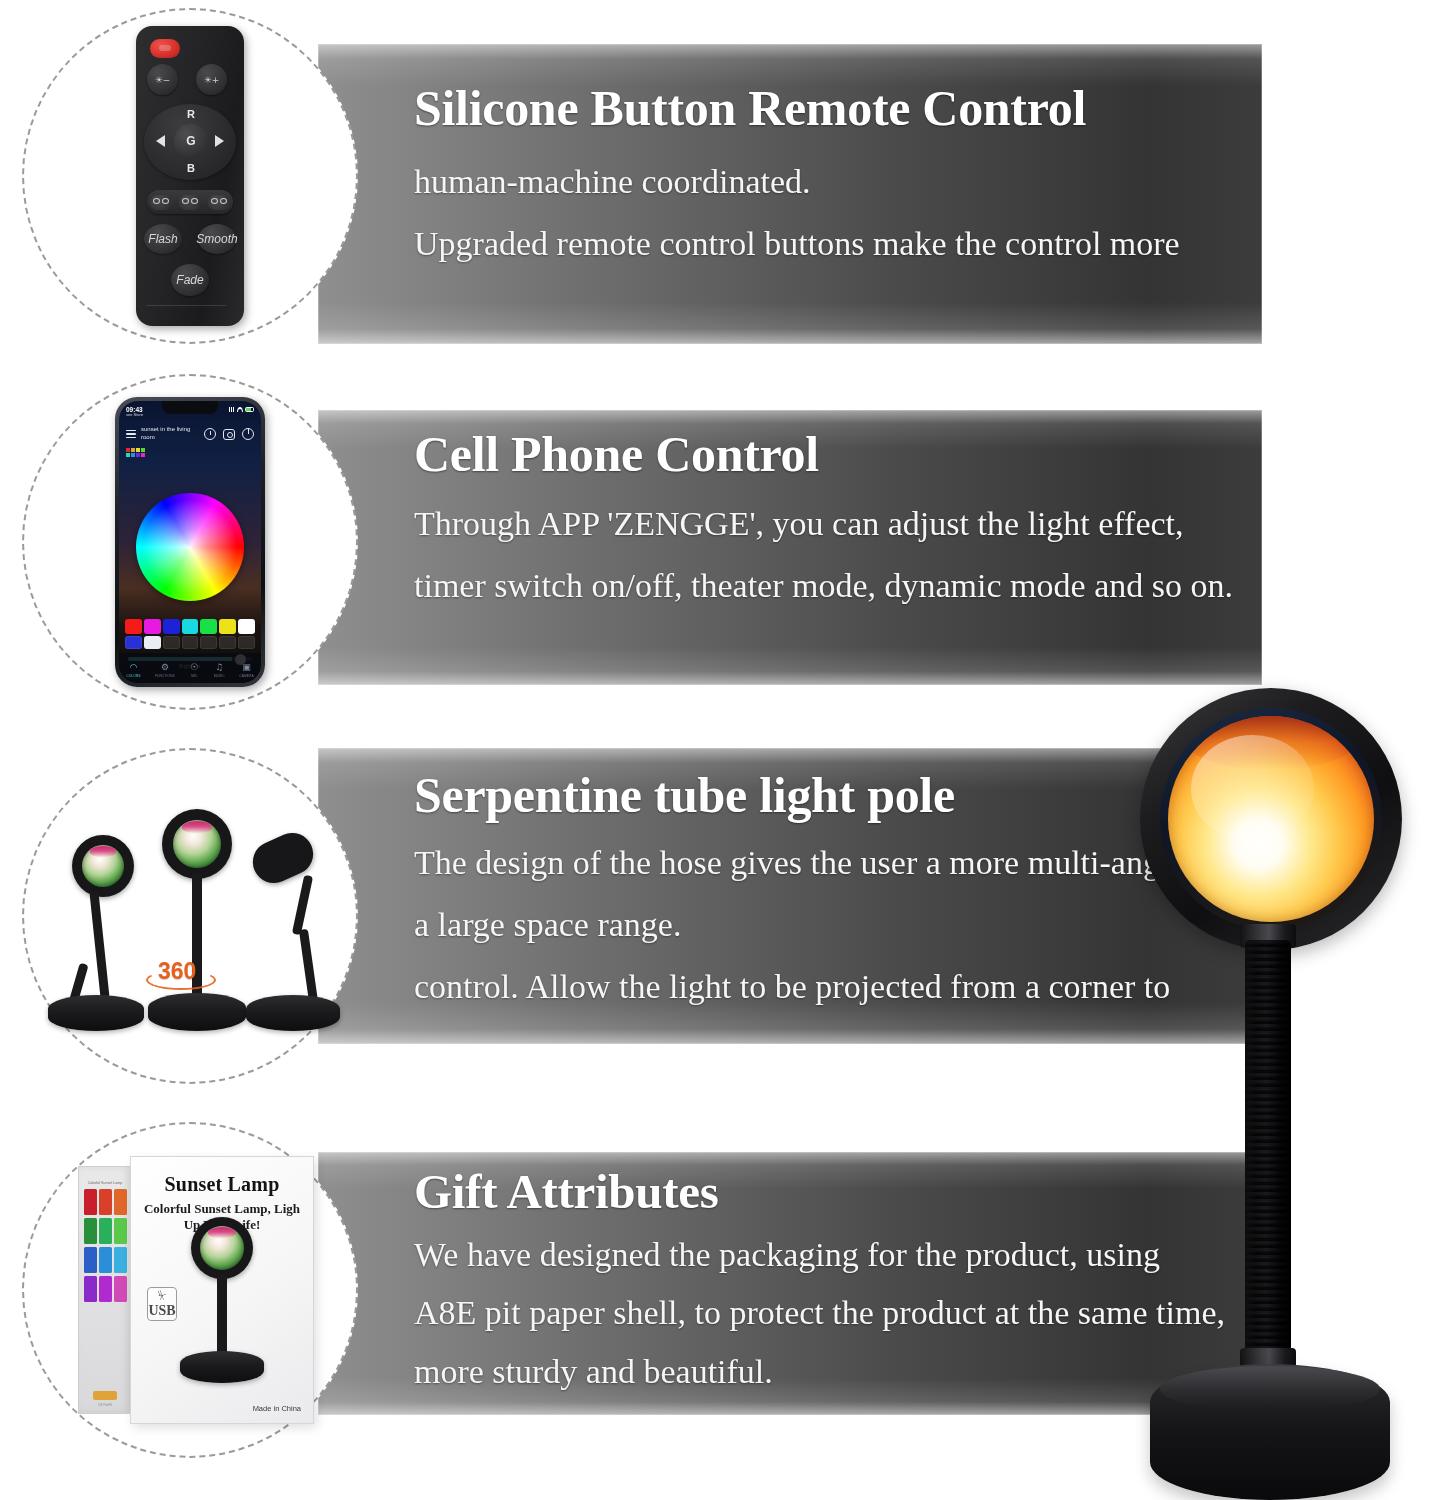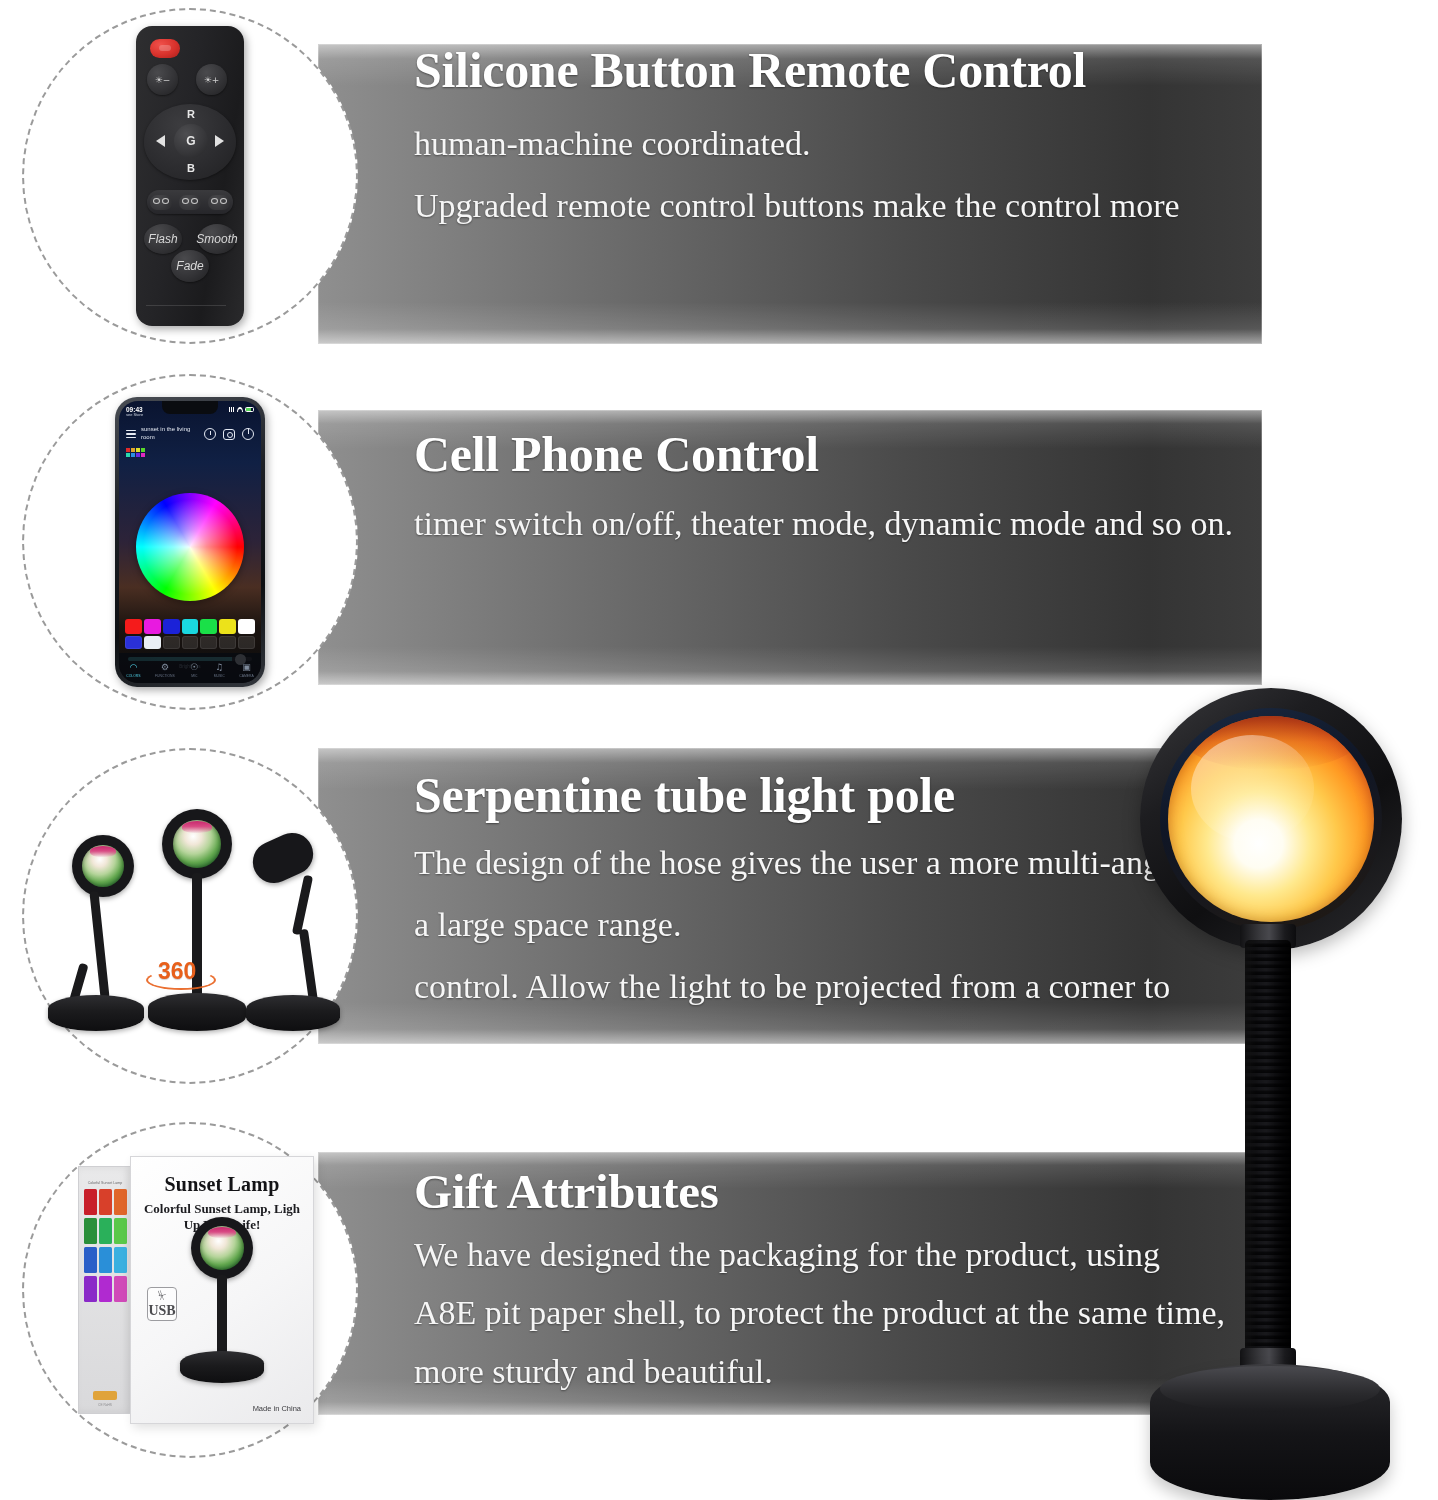--- a/index.html
+++ b/index.html
@@ -44,21 +44,21 @@
     white-space: nowrap;
   }
   .body-text {
     color: #f6f6f6;
     font-size: 34px;
     line-height: 1.82;
     text-shadow: 0 1px 2px rgba(0,0,0,0.40);
   }
   .body-text div { white-space: nowrap; }
 
-  .b1 .heading { }
+  .b1 .heading { margin-top: 38px; }
   .b1 .body-text { margin-top: 16px; }
   .b2 .heading { margin-top: 18px; }
   .b2 .body-text { margin-top: 12px; }
   .b3 .heading { margin-top: 21px; }
   .b3 .body-text { margin-top: 10px; }
   .b4 .heading { margin-top: 14px; font-size: 49px; }
   .b4 .body-text { margin-top: 8px; line-height: 1.72; }
 
   
   .circle-slot {
@@ -149,21 +149,21 @@
     position: absolute; border-radius: 50%;
     background: radial-gradient(circle at 36% 28%, #4a4a4d 0%, #333336 55%, #1f1f21 100%);
     color: #d8d8d8; font-size: 12px;
     display: flex; align-items: center; justify-content: center;
     box-shadow: 0 1px 2px rgba(0,0,0,0.45);
     font-family: "Liberation Sans", sans-serif;
     font-style: italic;
   }
   .rc-flash  { left: 8px;  top: 198px; width: 38px; height: 30px; border-radius: 50%; }
   .rc-smooth { left: 62px; top: 198px; width: 38px; height: 30px; border-radius: 50%; }
-  .rc-fade   { left: 35px; top: 224px; width: 38px; height: 32px; border-radius: 50%; }
+  .rc-fade   { left: 35px; top: 238px; width: 38px; height: 32px; border-radius: 50%; }
   .rc-batt {
     position: absolute; left: 10px; bottom: 20px; width: 80px; height: 1px;
     background: rgba(255,255,255,0.13);
   }
 
   
   .phone {
     position: relative; width: 150px; height: 290px;
     border-radius: 22px; padding: 4px;
     background: linear-gradient(160deg,#4a4e55 0%,#1d2025 35%,#0d0f12 70%,#33373d 100%);
@@ -393,20 +393,21 @@
       <div>human-machine coordinated.</div>
       <div>Upgraded remote control buttons make the control more</div>
     </div>
   </div>
 </div>
 
 <div class="band band-2">
   <div class="band-inner b2">
     <div class="heading">Cell Phone Control</div>
     <div class="body-text">
+      <div>Through APP 'ZENGGE', you can adjust the light effect,</div>
       <div>timer switch on/off, theater mode, dynamic mode and so on.</div>
     </div>
   </div>
 </div>
 
 <div class="band band-3">
   <div class="band-inner b3">
     <div class="heading">Serpentine tube light pole</div>
     <div class="body-text">
       <div>The design of the hose gives the user a more multi-angle</div>

